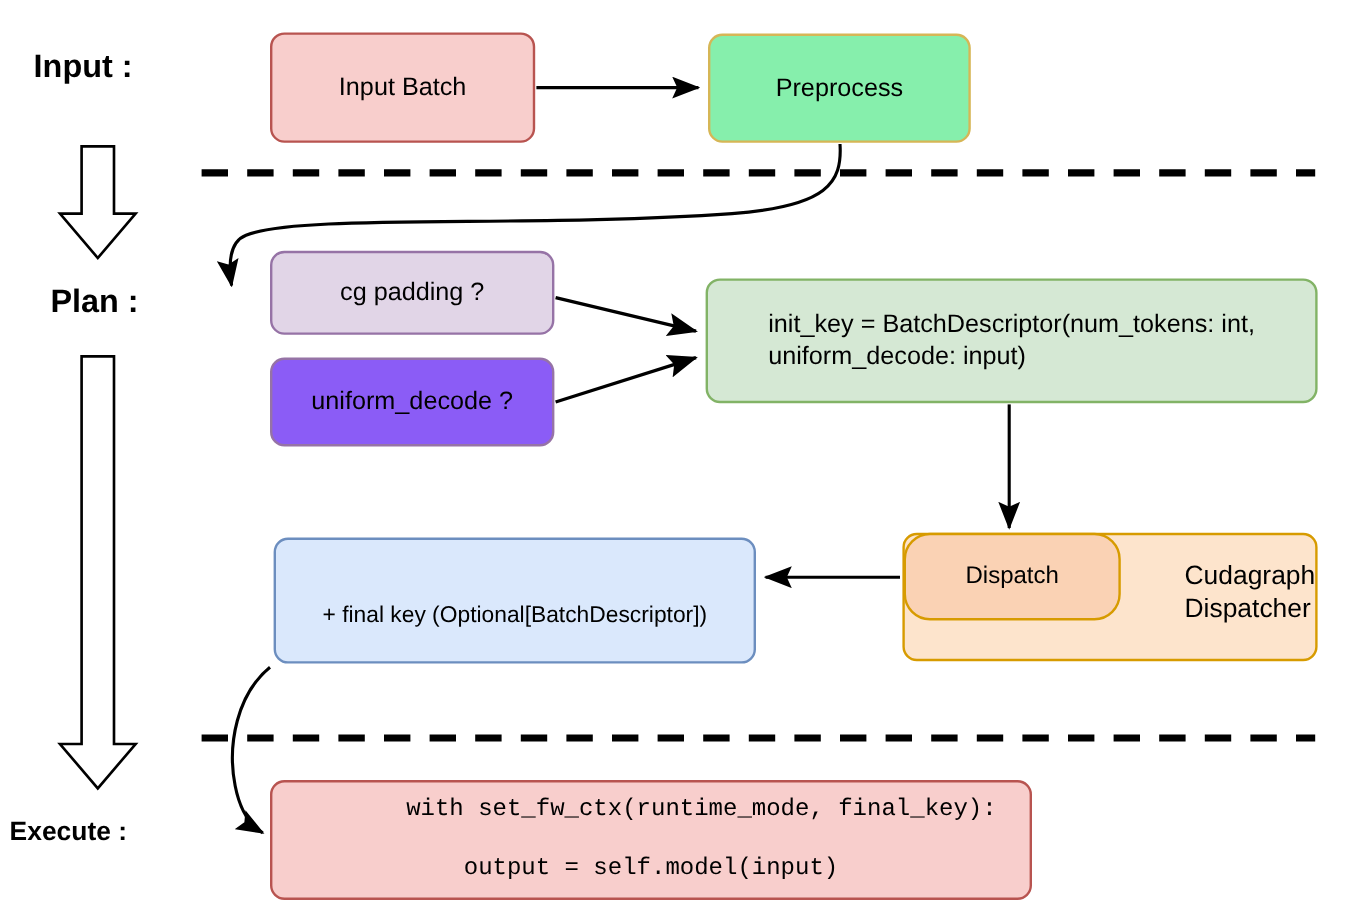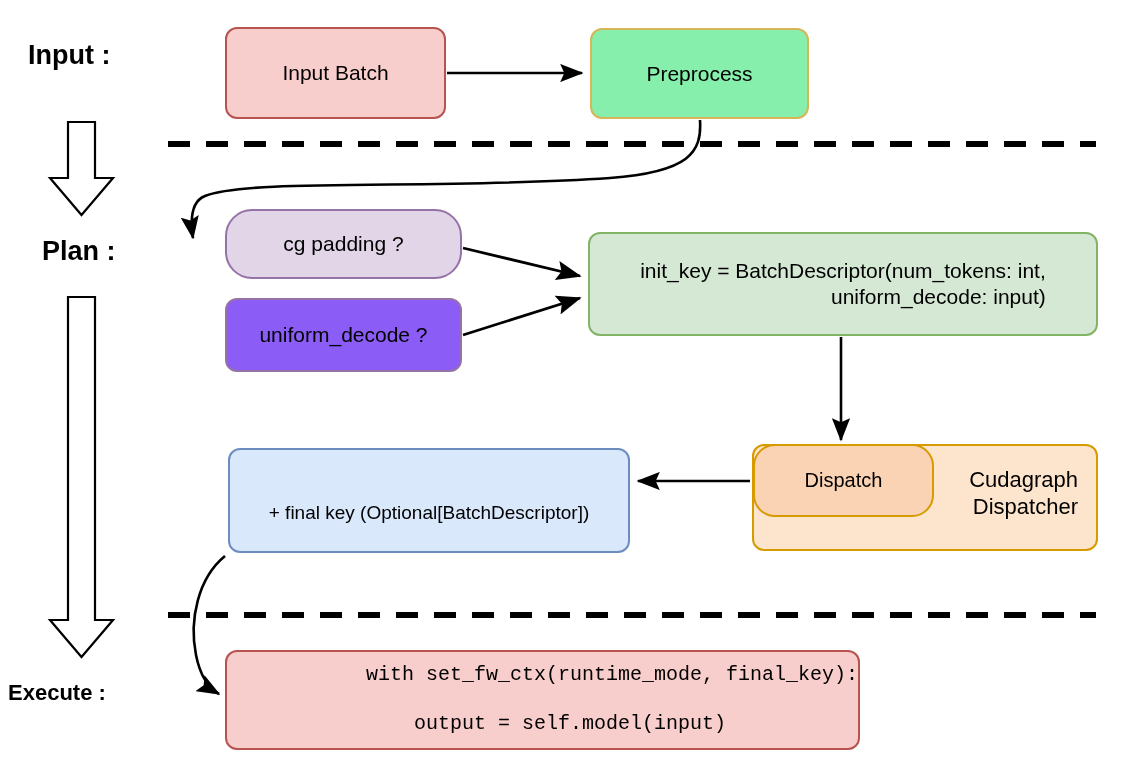--- a/index.html
+++ b/index.html
@@ -24,68 +24,68 @@
     width: 1142px;
     height: 770px;
     pointer-events: none;
   }
   .node {
     position: absolute;
     box-sizing: border-box;
     display: flex;
     align-items: center;
     justify-content: center;
-    text-align: right;
+    text-align: left;
     border-style: solid;
     border-width: 2px;
     border-radius: 12px;
     color: #000000;
     line-height: 1.22;
   }
   .stage-label {
     position: absolute;
     font-weight: bold;
     color: #000000;
     white-space: nowrap;
     text-align: center;
   }
   .code-node {
     font-family: "Liberation Mono", monospace;
     text-align: left;
-    justify-content: flex-end;
+    justify-content: center;
     white-space: pre;
     letter-spacing: 0px;
   }
   
   #node-input-batch {
     left: 225px; top: 27px; width: 221px; height: 92px;
     background: #F8CECC; border-color: #B85450; font-size: 21px;
   }
   #node-preprocess {
     left: 590px; top: 28px; width: 219px; height: 91px;
     background: #86efac; border-color: #D6B656; font-size: 21px;
   }
   #node-cg-padding {
     left: 225px; top: 209px; width: 237px; height: 70px;
-    background: #E1D5E7; border-color: #9673A6; font-size: 21px; border-radius: 27px;
+    background: #E1D5E7; border-color: #9673A6; font-size: 21px;
   }
   #node-uniform-decode {
     left: 225px; top: 298px; width: 237px; height: 74px;
     background: #8b5cf6; border-color: #9673A6; font-size: 21px;
   }
   #node-init-key {
     left: 588px; top: 232px; width: 510px; height: 104px;
     background: #D5E8D4; border-color: #82B366; font-size: 21px;
     padding: 16px 8px;
   }
   #node-cudagraph-dispatcher {
     left: 752px; top: 444px; width: 346px; height: 107px;
     background: #FDE4CC; border-color: #D79B00; font-size: 22px;
     align-items: center; justify-content: flex-end;
-    padding-right: 18px; padding-bottom: 8px;
+    padding-bottom: 8px;
   }
   #node-dispatch {
     left: 753px; top: 444px; width: 181px; height: 73px;
     background: #FAD2B4; border-color: #D79B00; font-size: 20px;
     border-radius: 22px;
   }
   #node-runtime-mode {
     left: 228px; top: 448px; width: 402px; height: 105px;
     background: #DAE8FC; border-color: #6C8EBF; font-size: 19px;
   }

